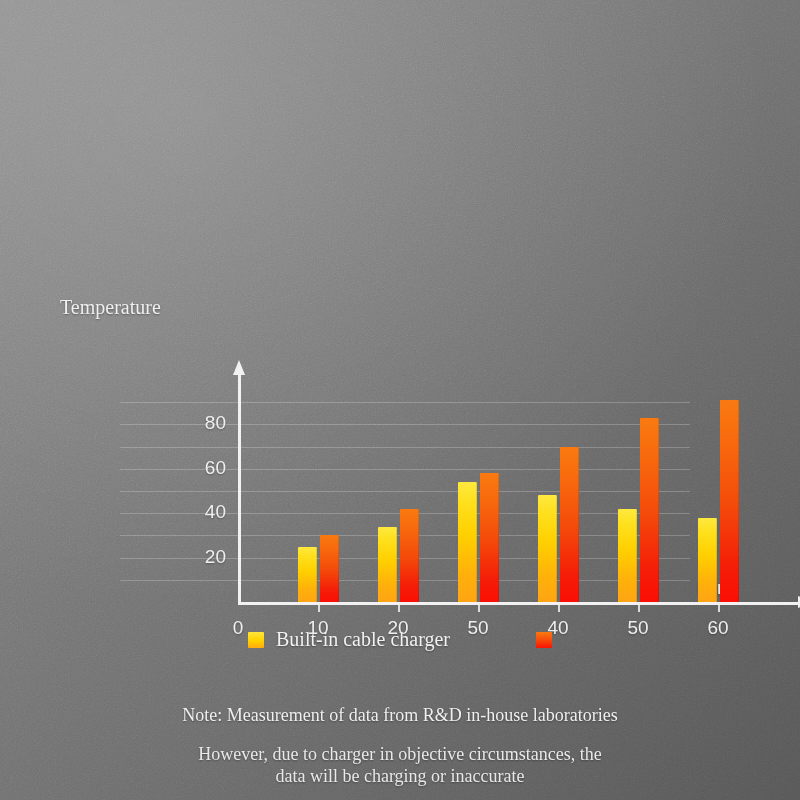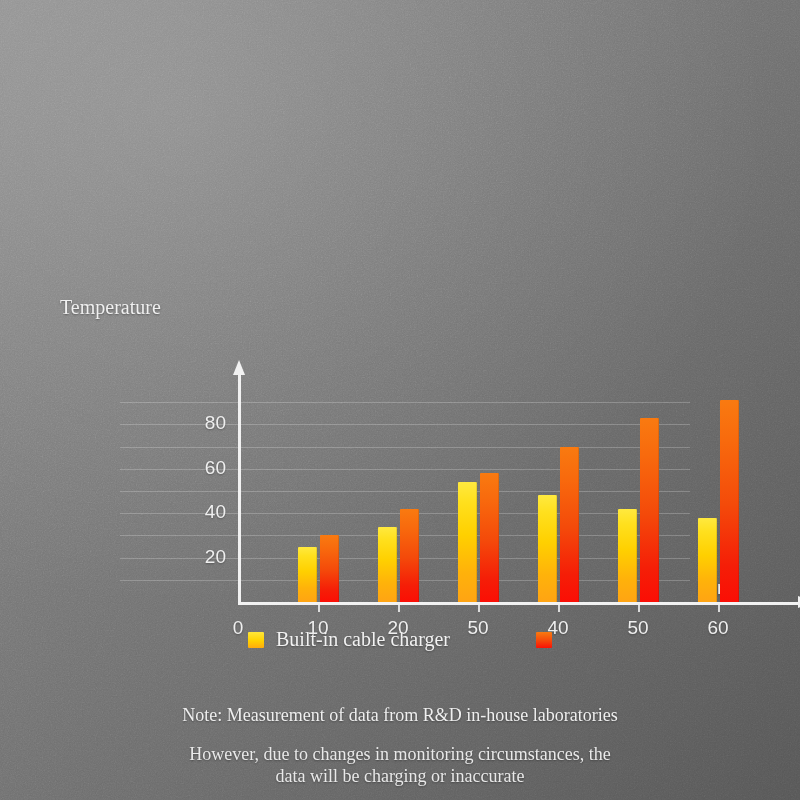--- a/index.html
+++ b/index.html
@@ -324,18 +324,18 @@
         <span class="legend-label">Built-in cable charger</span>
       </div>
       <div class="legend-item">
         <span class="legend-swatch series-b"></span>
       </div>
     </div>
 
   <div id="notes">
     <div class="note-main">Note: Measurement of data from R&amp;D in-house laboratories</div>
     <div class="note-sub">
-      <div>However, due to changes in monitoring circumstances, the</div>
+      <div>However, due to charger in objective circumstances, the</div>
       <div>data will be charging or inaccurate</div>
     </div>
   </div>
 
 </div>
 
 </body></html>

